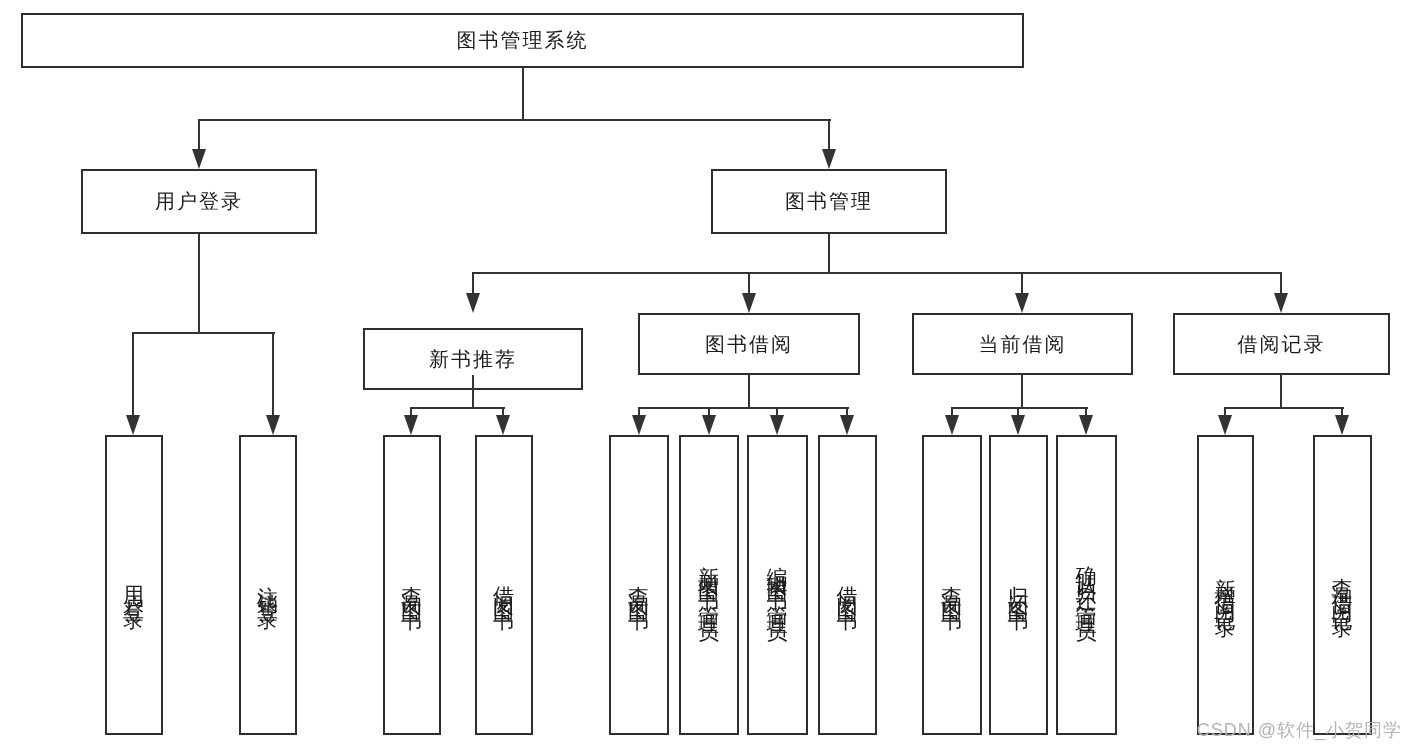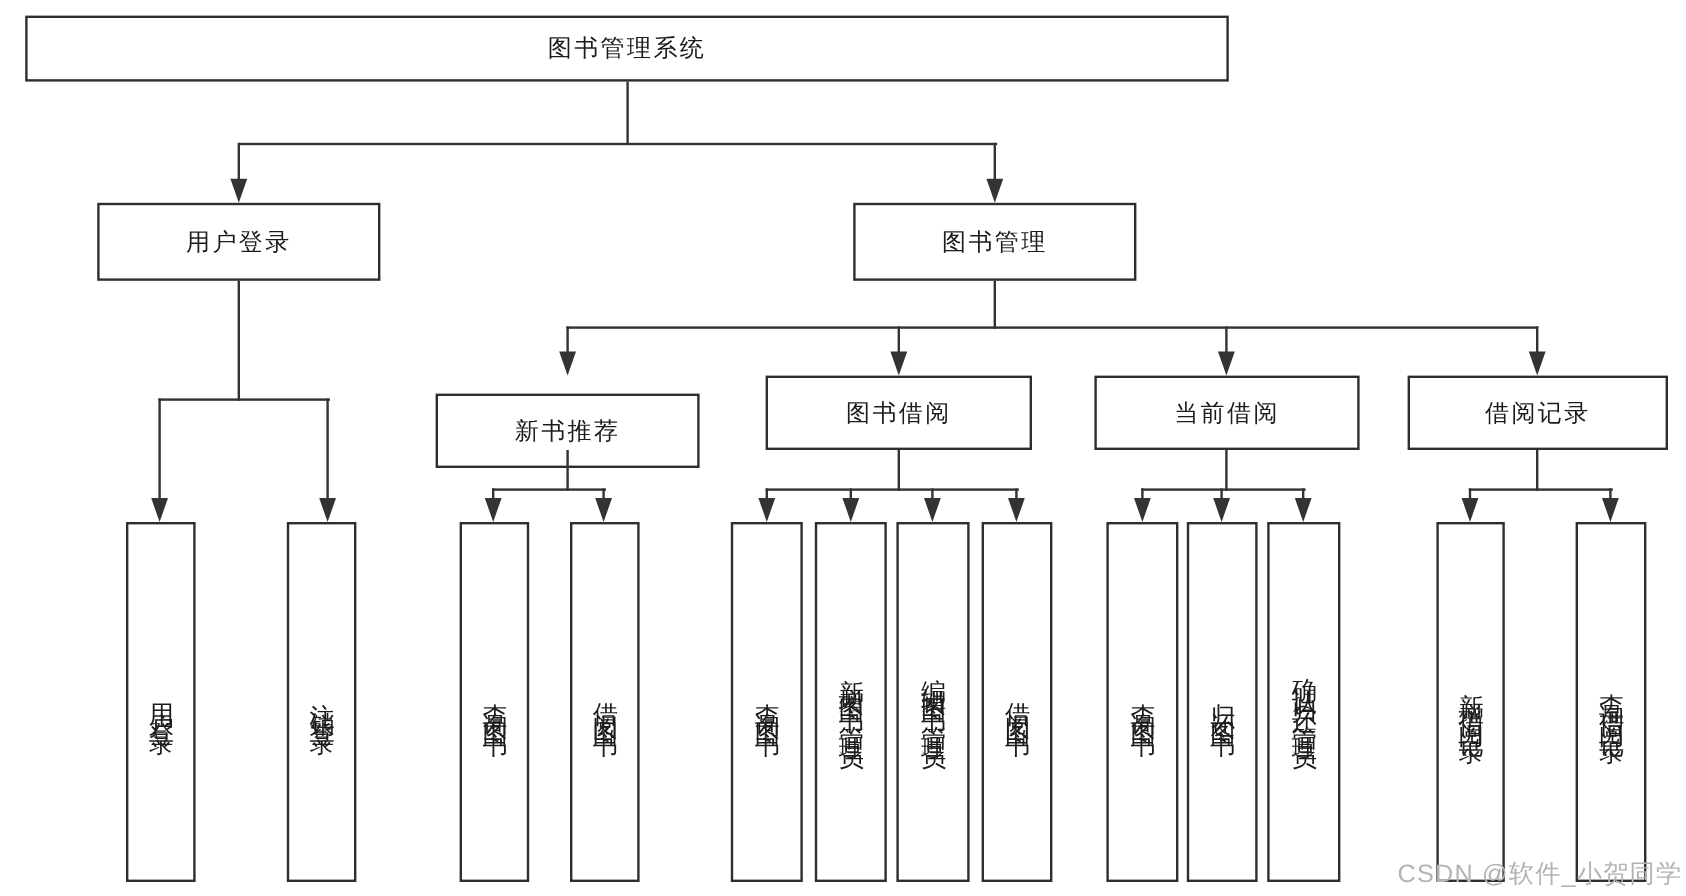--- a/index.html
+++ b/index.html
@@ -34,21 +34,21 @@
   .arrow{
     position:absolute;
     width:0;height:0;
     border-left:7px solid transparent;
     border-right:7px solid transparent;
     border-top:20px solid #333333;
   }
   .watermark{
     position:absolute;
     right:3px;bottom:5px;
-    font-size:21px;
+    font-size:18px;
     color:#b3b3b3;
     letter-spacing:1px;
     white-space:nowrap;
   }
 </style>
 </head>
 <body>
 
 <div id="canvas">
 

